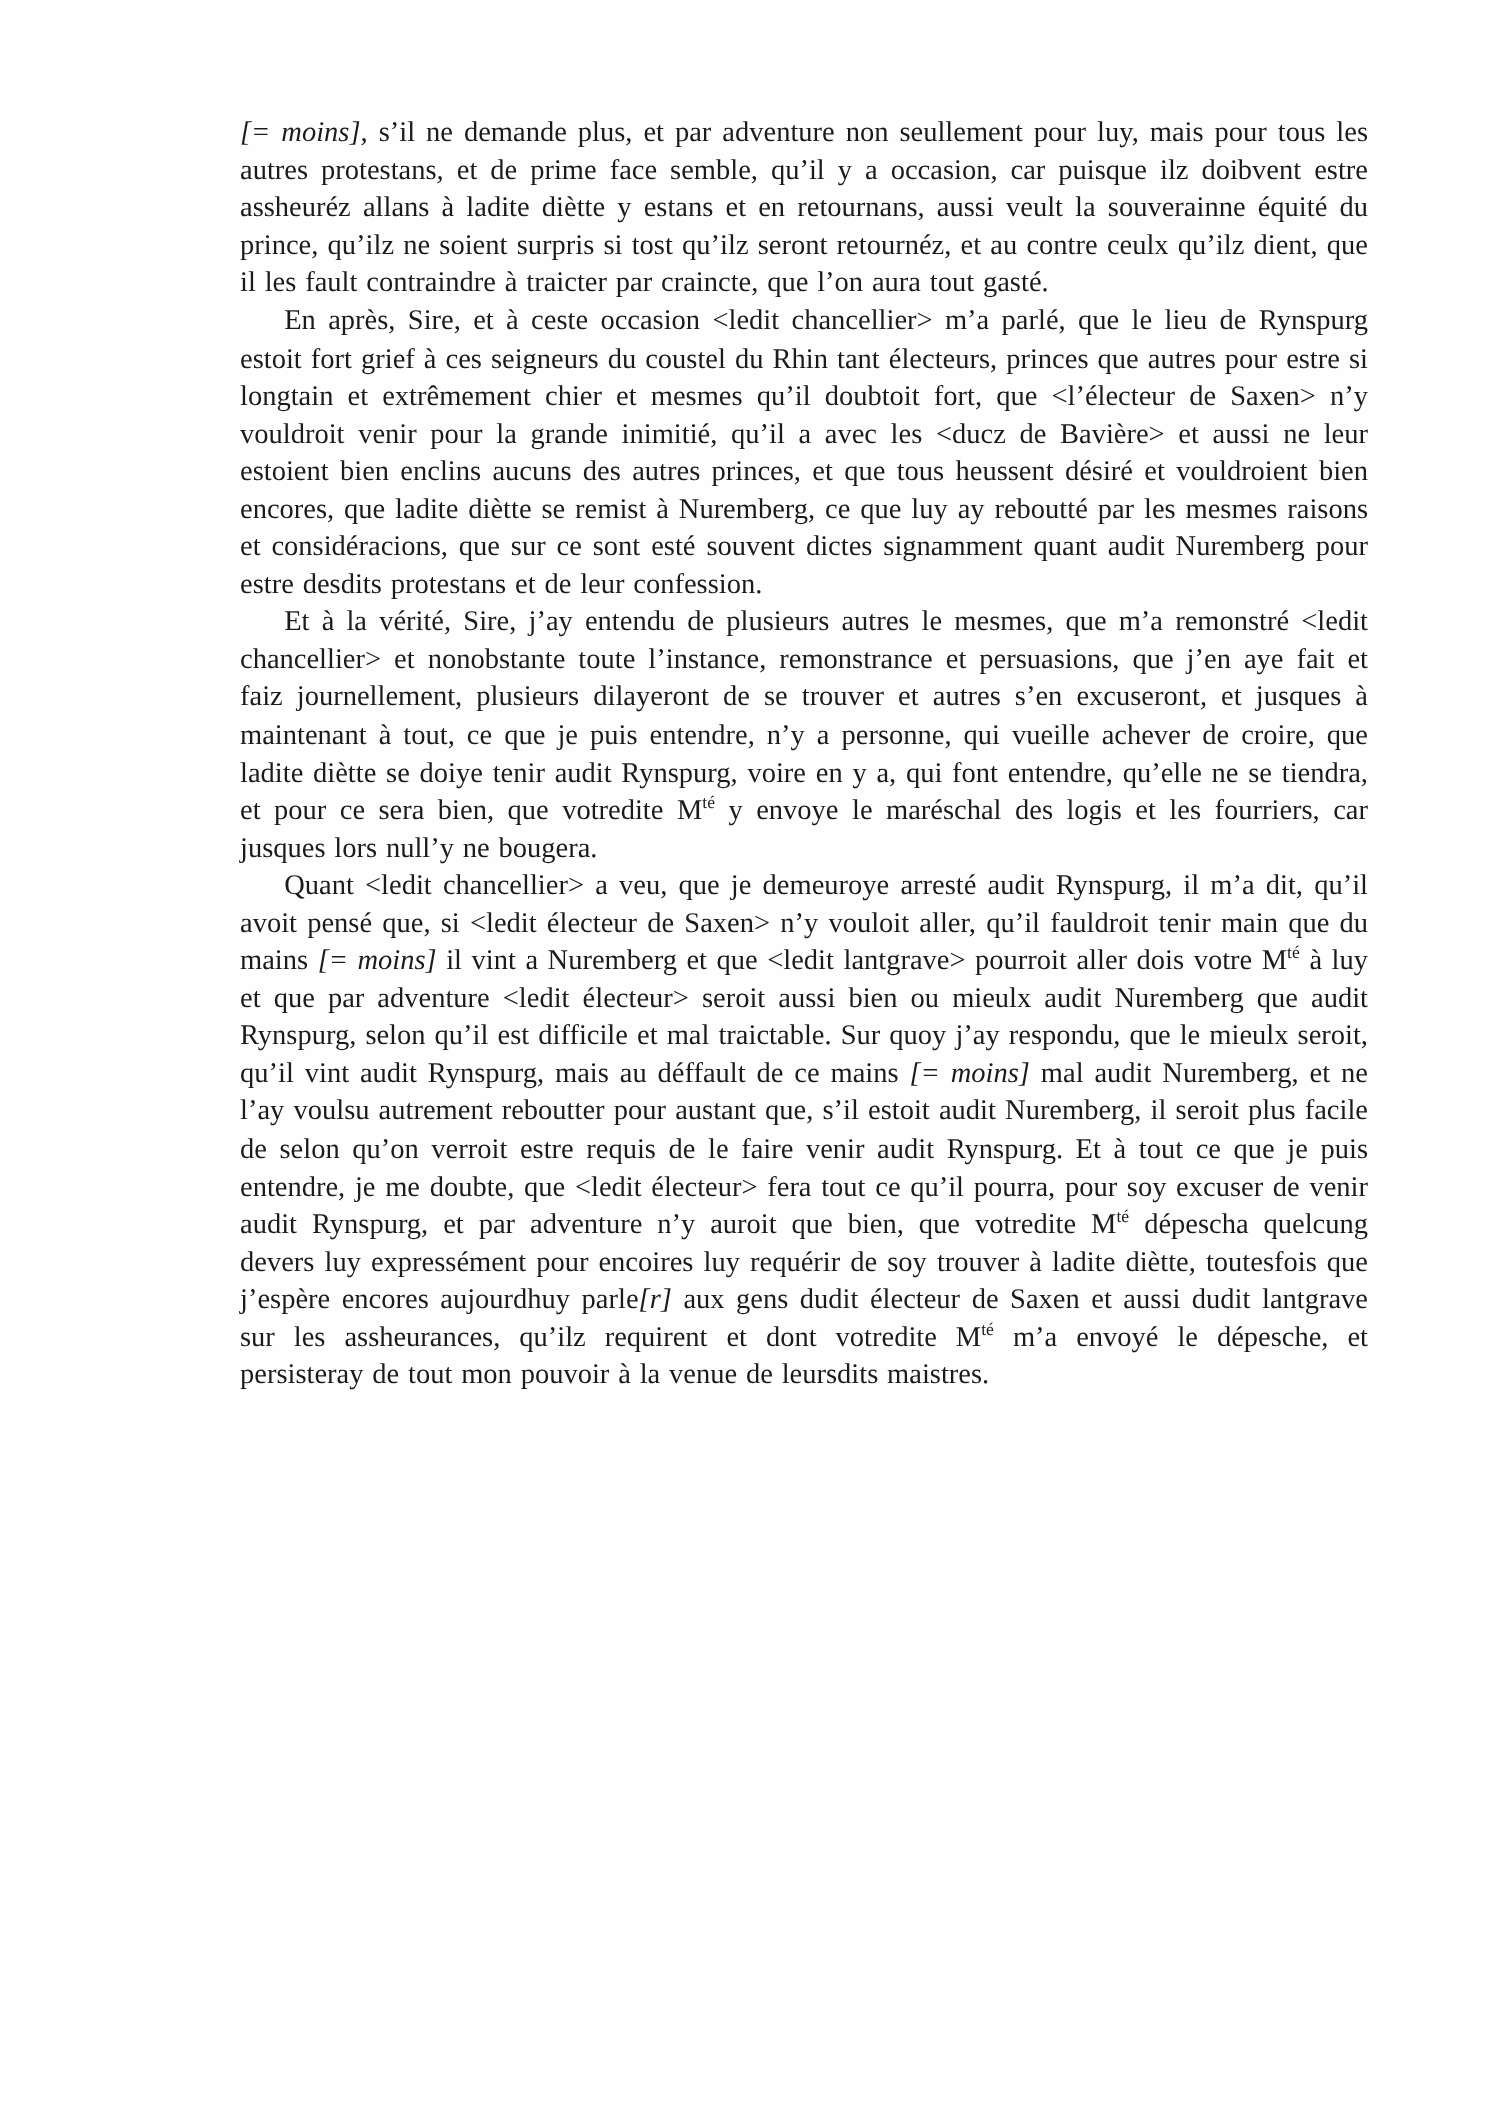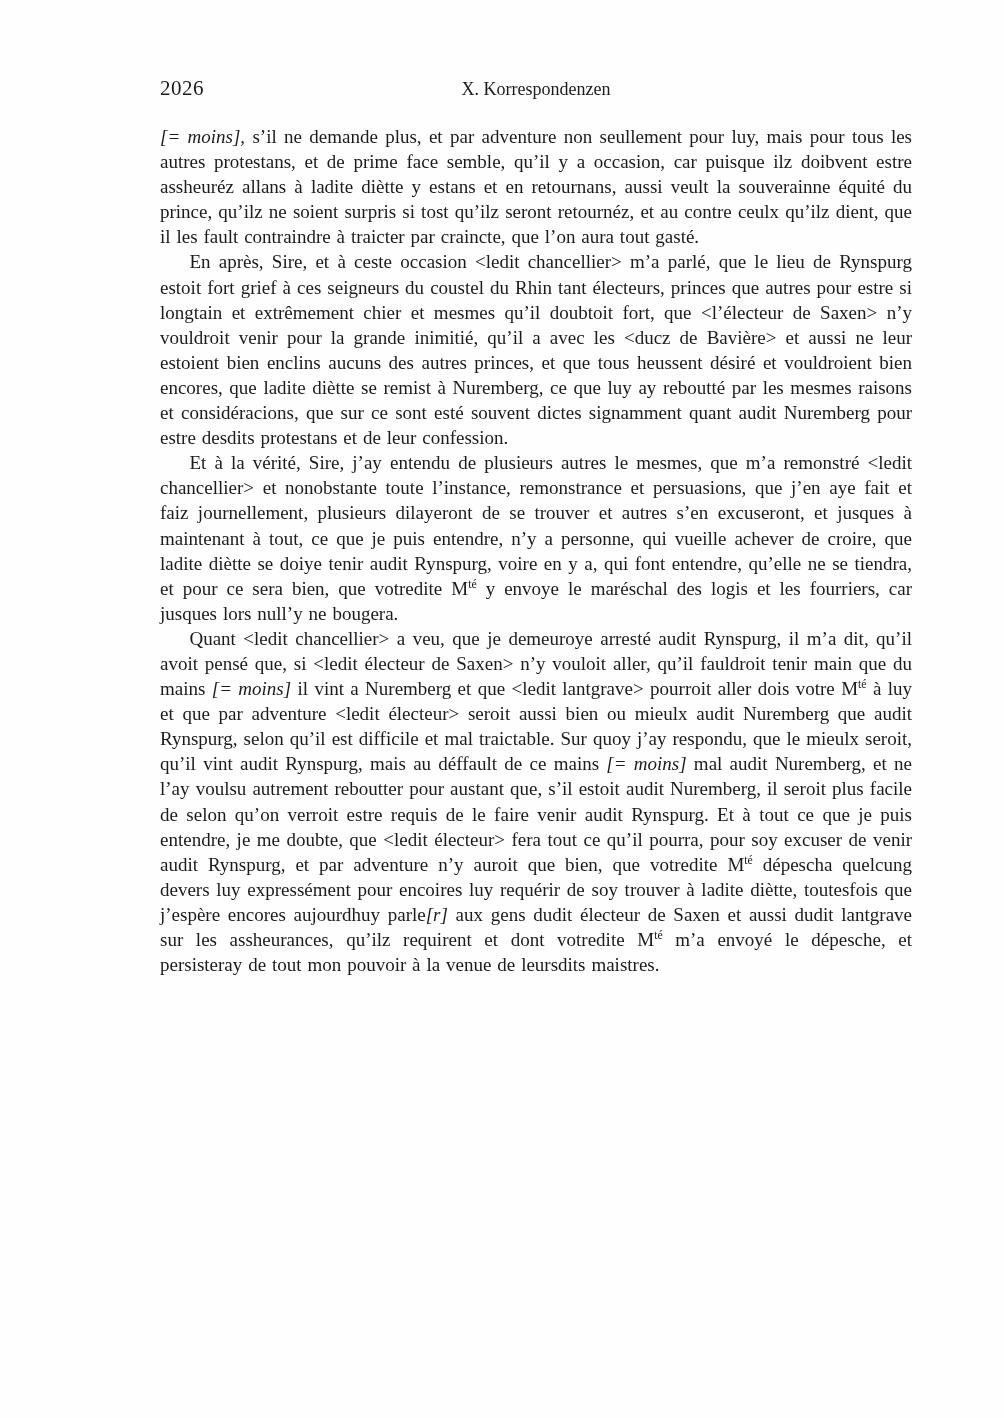--- a/index.html
+++ b/index.html
@@ -61,23 +61,19 @@
   sup.sup {
     font-size: 0.62em;
     line-height: 0;
     vertical-align: super;
   }
 </style>
 </head>
 <body>
 
 <div class="page">
-  <div class="header">
-    <span class="pagenum">2026</span>
-    <span class="running-title">X. Korrespondenzen</span>
-  </div>
   <div class="body-text" id="body-text">
       <p class=""><span class="it">[= moins],</span><span> s’il ne demande plus, et par adventure non seullement pour luy, mais pour tous les autres protestans, et de prime face semble, qu’il y a occasion, car puisque ilz doibvent estre assheuréz allans à ladite diètte y estans et en retournans, aussi veult la souverainne équité du prince, qu’ilz ne soient surpris si tost qu’ilz seront retournéz, et au contre ceulx qu’ilz dient, que il les fault contraindre à traicter par craincte, que l’on aura tout gasté.</span></p>
       <p class="indent"><span>En après, Sire, et à ceste occasion &lt;ledit chancellier&gt; m’a parlé, que le lieu de Rynspurg estoit fort grief à ces seigneurs du coustel du Rhin tant électeurs, princes que autres pour estre si longtain et extrêmement chier et mesmes qu’il doubtoit fort, que &lt;l’électeur de Saxen&gt; n’y vouldroit venir pour la grande inimitié, qu’il a avec les &lt;ducz de Bavière&gt; et aussi ne leur estoient bien enclins aucuns des autres princes, et que tous heussent désiré et vouldroient bien encores, que ladite diètte se remist à Nuremberg, ce que luy ay reboutté par les mesmes raisons et considéracions, que sur ce sont esté souvent dictes signamment quant audit Nuremberg pour estre desdits protestans et de leur confession.</span></p>
       <p class="indent"><span>Et à la vérité, Sire, j’ay entendu de plusieurs autres le mesmes, que m’a remonstré &lt;ledit chancellier&gt; et nonobstante toute l’instance, remonstrance et persuasions, que j’en aye fait et faiz journellement, plusieurs dilayeront de se trouver et autres s’en excuseront, et jusques à maintenant à tout, ce que je puis entendre, n’y a personne, qui vueille achever de croire, que ladite diètte se doiye tenir audit Rynspurg, voire en y a, qui font entendre, qu’elle ne se tiendra, et pour ce sera bien, que votredite M</span><sup class="sup">té</sup><span> y envoye le maréschal des logis et les fourriers, car jusques lors null’y ne bougera.</span></p>
       <p class="indent"><span>Quant &lt;ledit chancellier&gt; a veu, que je demeuroye arresté audit Rynspurg, il m’a dit, qu’il avoit pensé que, si &lt;ledit électeur de Saxen&gt; n’y vouloit aller, qu’il fauldroit tenir main que du mains </span><span class="it">[= moins]</span><span> il vint a Nuremberg et que &lt;ledit lantgrave&gt; pourroit aller dois votre M</span><sup class="sup">té</sup><span> à luy et que par adventure &lt;ledit électeur&gt; seroit aussi bien ou mieulx audit Nuremberg que audit Rynspurg, selon qu’il est difficile et mal traictable. Sur quoy j’ay respondu, que le mieulx seroit, qu’il vint audit Rynspurg, mais au déffault de ce mains </span><span class="it">[= moins]</span><span> mal audit Nuremberg, et ne l’ay voulsu autrement reboutter pour austant que, s’il estoit audit Nuremberg, il seroit plus facile de selon qu’on verroit estre requis de le faire venir audit Rynspurg. Et à tout ce que je puis entendre, je me doubte, que &lt;ledit électeur&gt; fera tout ce qu’il pourra, pour soy excuser de venir audit Rynspurg, et par adventure n’y auroit que bien, que votredite M</span><sup class="sup">té</sup><span> dépescha quelcung devers luy expressément pour encoires luy requérir de soy trouver à ladite diètte, toutesfois que j’espère encores aujourdhuy parle</span><span class="it">[r]</span><span> aux gens dudit électeur de Saxen et aussi dudit lantgrave sur les assheurances, qu’ilz requirent et dont votredite M</span><sup class="sup">té</sup><span> m’a envoyé le dépesche, et persisteray de tout mon pouvoir à la venue de leursdits maistres.</span></p>
     </div>
 </div>
 
 </body></html>

